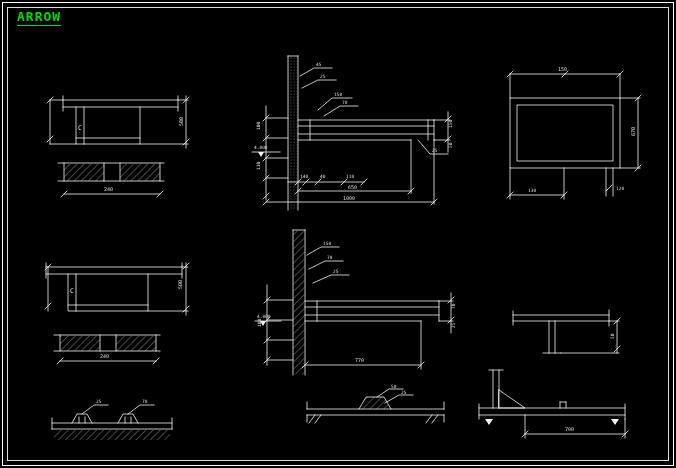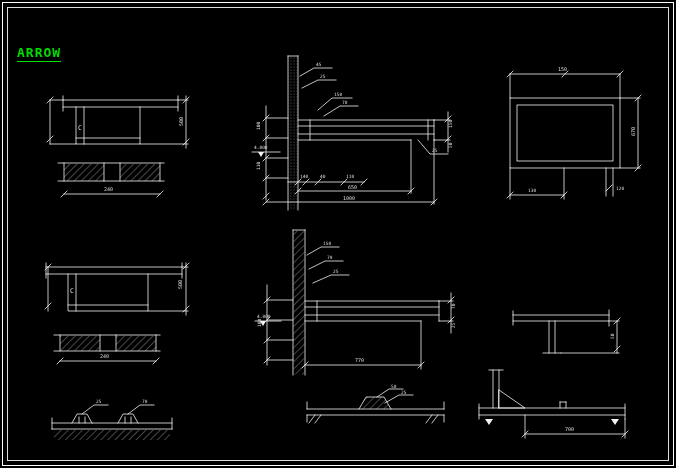--- a/index.html
+++ b/index.html
@@ -5,21 +5,21 @@
   html,body { margin:0; padding:0; background:#1a1a1a; }
   .canvas {
     position:relative; width:676px; height:468px; background:#000;
     font-family:"DejaVu Sans Mono", monospace; overflow:hidden;
   }
   .frame-outer { position:absolute; inset:2px; border:1.5px solid #fff; }
   .frame-inner { position:absolute; inset:7px; border:1px solid #dedede; }
   .title {
     position:absolute; left:17px; top:9px; color:#00e000;
     font-size:13px; font-weight:bold; letter-spacing:1px;
-    border-bottom:1px solid #00e000; padding-bottom:1px;margin-top:36px;
+    border-bottom:1px solid #00e000; padding-bottom:1px;
   }
   .det { position:absolute; }
   .ln { stroke:#f2f2f2; stroke-width:0.8; fill:none; stroke-linecap:square; }
   .ln .h { stroke:none; }
   .ln .f { fill:#f2f2f2; stroke:none; }
   .tx { fill:#dcdcdc; font-size:5px; font-family:"DejaVu Sans Mono", monospace; }
   .tx .big { font-size:6.5px; }
   .tx .sm { font-size:4.5px; }
 </style>
 </head>

